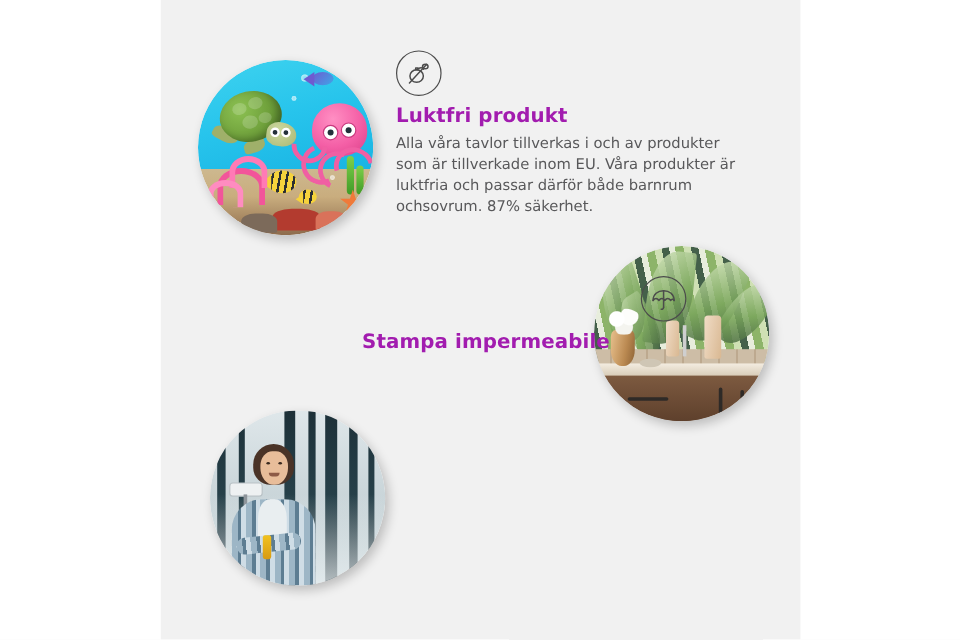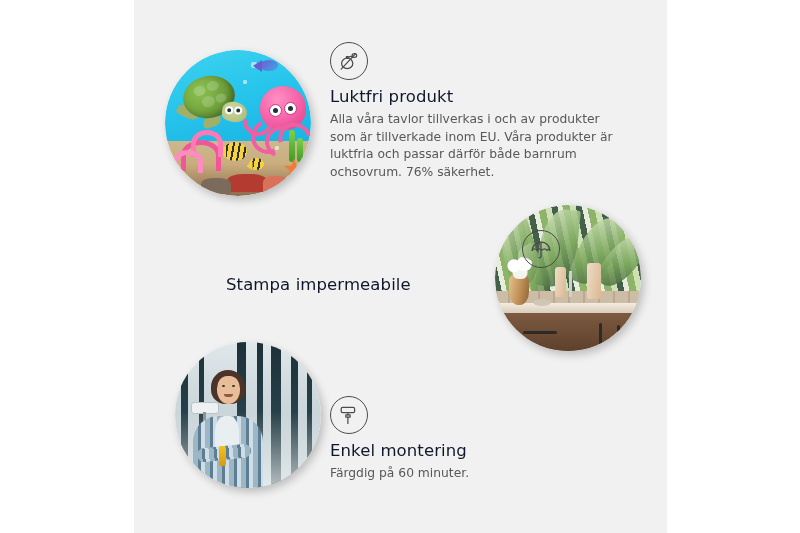--- a/index.html
+++ b/index.html
@@ -162,39 +162,39 @@
     border-radius: 50%;
     width: 38px;
     height: 38px;
     box-sizing: border-box;
     display: flex;
     align-items: center;
     justify-content: center;
   }
 
   .feat-title {
-    color: #0f172a;
+    color: #a21caf;
     font-size: 16.5px;
-    font-weight: normal;
+    font-weight: bold;
     letter-spacing: .1px;
     margin: 7px 0 5px 0;
     white-space: nowrap;
   }
   .feat-body {
     color: #58585a;
     font-size: 12.3px;
     line-height: 17.5px;
   }
 
   
   #feature-odorless { left: 196px; top: 42px; width: 305px; }
   #feature-odorless .feat-body { width: 296px; }
 
   
-  #feature-waterproof { left: 92px; top: 230px; width: 334px; text-align: left; }
+  #feature-waterproof { left: 104px; top: 230px; width: 334px; text-align: center; }
   #feature-waterproof .icon-circle { margin-left: auto; }
   #feature-waterproof .feat-title { font-size: 16.5px; }
   #feature-waterproof .feat-body { font-size: 12.3px; }
 
   
   #feature-easy { left: 196px; top: 396px; width: 300px; }
 </style>
 </head>
 <body>
 
@@ -316,42 +316,30 @@
       <div class="icon-circle">
         <svg width="24" height="24" viewBox="0 0 24 24" fill="none" stroke="#4c4c4c" stroke-width="1.25" stroke-linecap="round" stroke-linejoin="round">
           <ellipse cx="10.2" cy="14.4" rx="5.6" ry="5.2"></ellipse>
           <path d="M9.4 9.2 h1.8 v-1.6 h-1.8 z"></path>
           <path d="M11.6 8.1 c2.3 -1.1 3.7 -0.6 4.3 0.6"></path>
           <ellipse cx="17.4" cy="6.4" rx="2.3" ry="1.9"></ellipse>
           <path d="M4.2 20.1 L18.6 4.6"></path>
         </svg>
       </div>
       <div class="feat-title">Luktfri produkt</div>
-      <div class="feat-body">Alla våra tavlor tillverkas i och av produkter som är tillverkade inom EU. Våra produkter är luktfria och passar därför både barnrum ochsovrum. 76% säkerhet.</div>
+      <div class="feat-body">Alla våra tavlor tillverkas i och av produkter som är tillverkade inom EU. Våra produkter är luktfria och passar därför både barnrum ochsovrum. 87% säkerhet.</div>
     </div>
 
     <div class="feature" id="feature-waterproof">
       <div class="icon-circle">
         <svg width="24" height="24" viewBox="0 0 24 24" fill="none" stroke="#4c4c4c" stroke-width="1.25" stroke-linecap="round" stroke-linejoin="round">
           <path d="M3.2 13.4 c0 -5 3.9 -8.2 8.8 -8.2 c4.9 0 8.8 3.2 8.8 8.2"></path>
           <path d="M3.2 13.4 c1.5 -2.2 3.4 -2.2 4.9 0 c1.5 -2.2 3.4 -2.2 4.9 0 c1.5 -2.2 3.4 -2.2 4.9 0 c0.8 -1.2 1.7 -1.7 2.9 0"></path>
           <path d="M12 5.2 V19.1"></path>
           <path d="M12 19.1 c0 1.2 -1 1.9 -2 1.6"></path>
         </svg>
       </div>
       <div class="feat-title">Stampa impermeabile</div>
     </div>
 
-    <div class="feature" id="feature-easy">
-      <div class="icon-circle">
-        <svg width="24" height="24" viewBox="0 0 24 24" fill="none" stroke="#4c4c4c" stroke-width="1.25" stroke-linecap="round" stroke-linejoin="round">
-          <rect x="4.2" y="4.4" width="13.4" height="5.2" rx="1.4"></rect>
-          <path d="M10.9 9.6 v2.3"></path>
-          <path d="M8.8 11.9 h4.3 v2.2 h-4.3 z"></path>
-          <path d="M10.9 14.1 V20.4"></path>
-        </svg>
-      </div>
-      <div class="feat-title">Enkel montering</div>
-      <div class="feat-body">Färgdig på 60 minuter.</div>
-    </div>
 
   </div>
 </div>
 
 </body></html>

